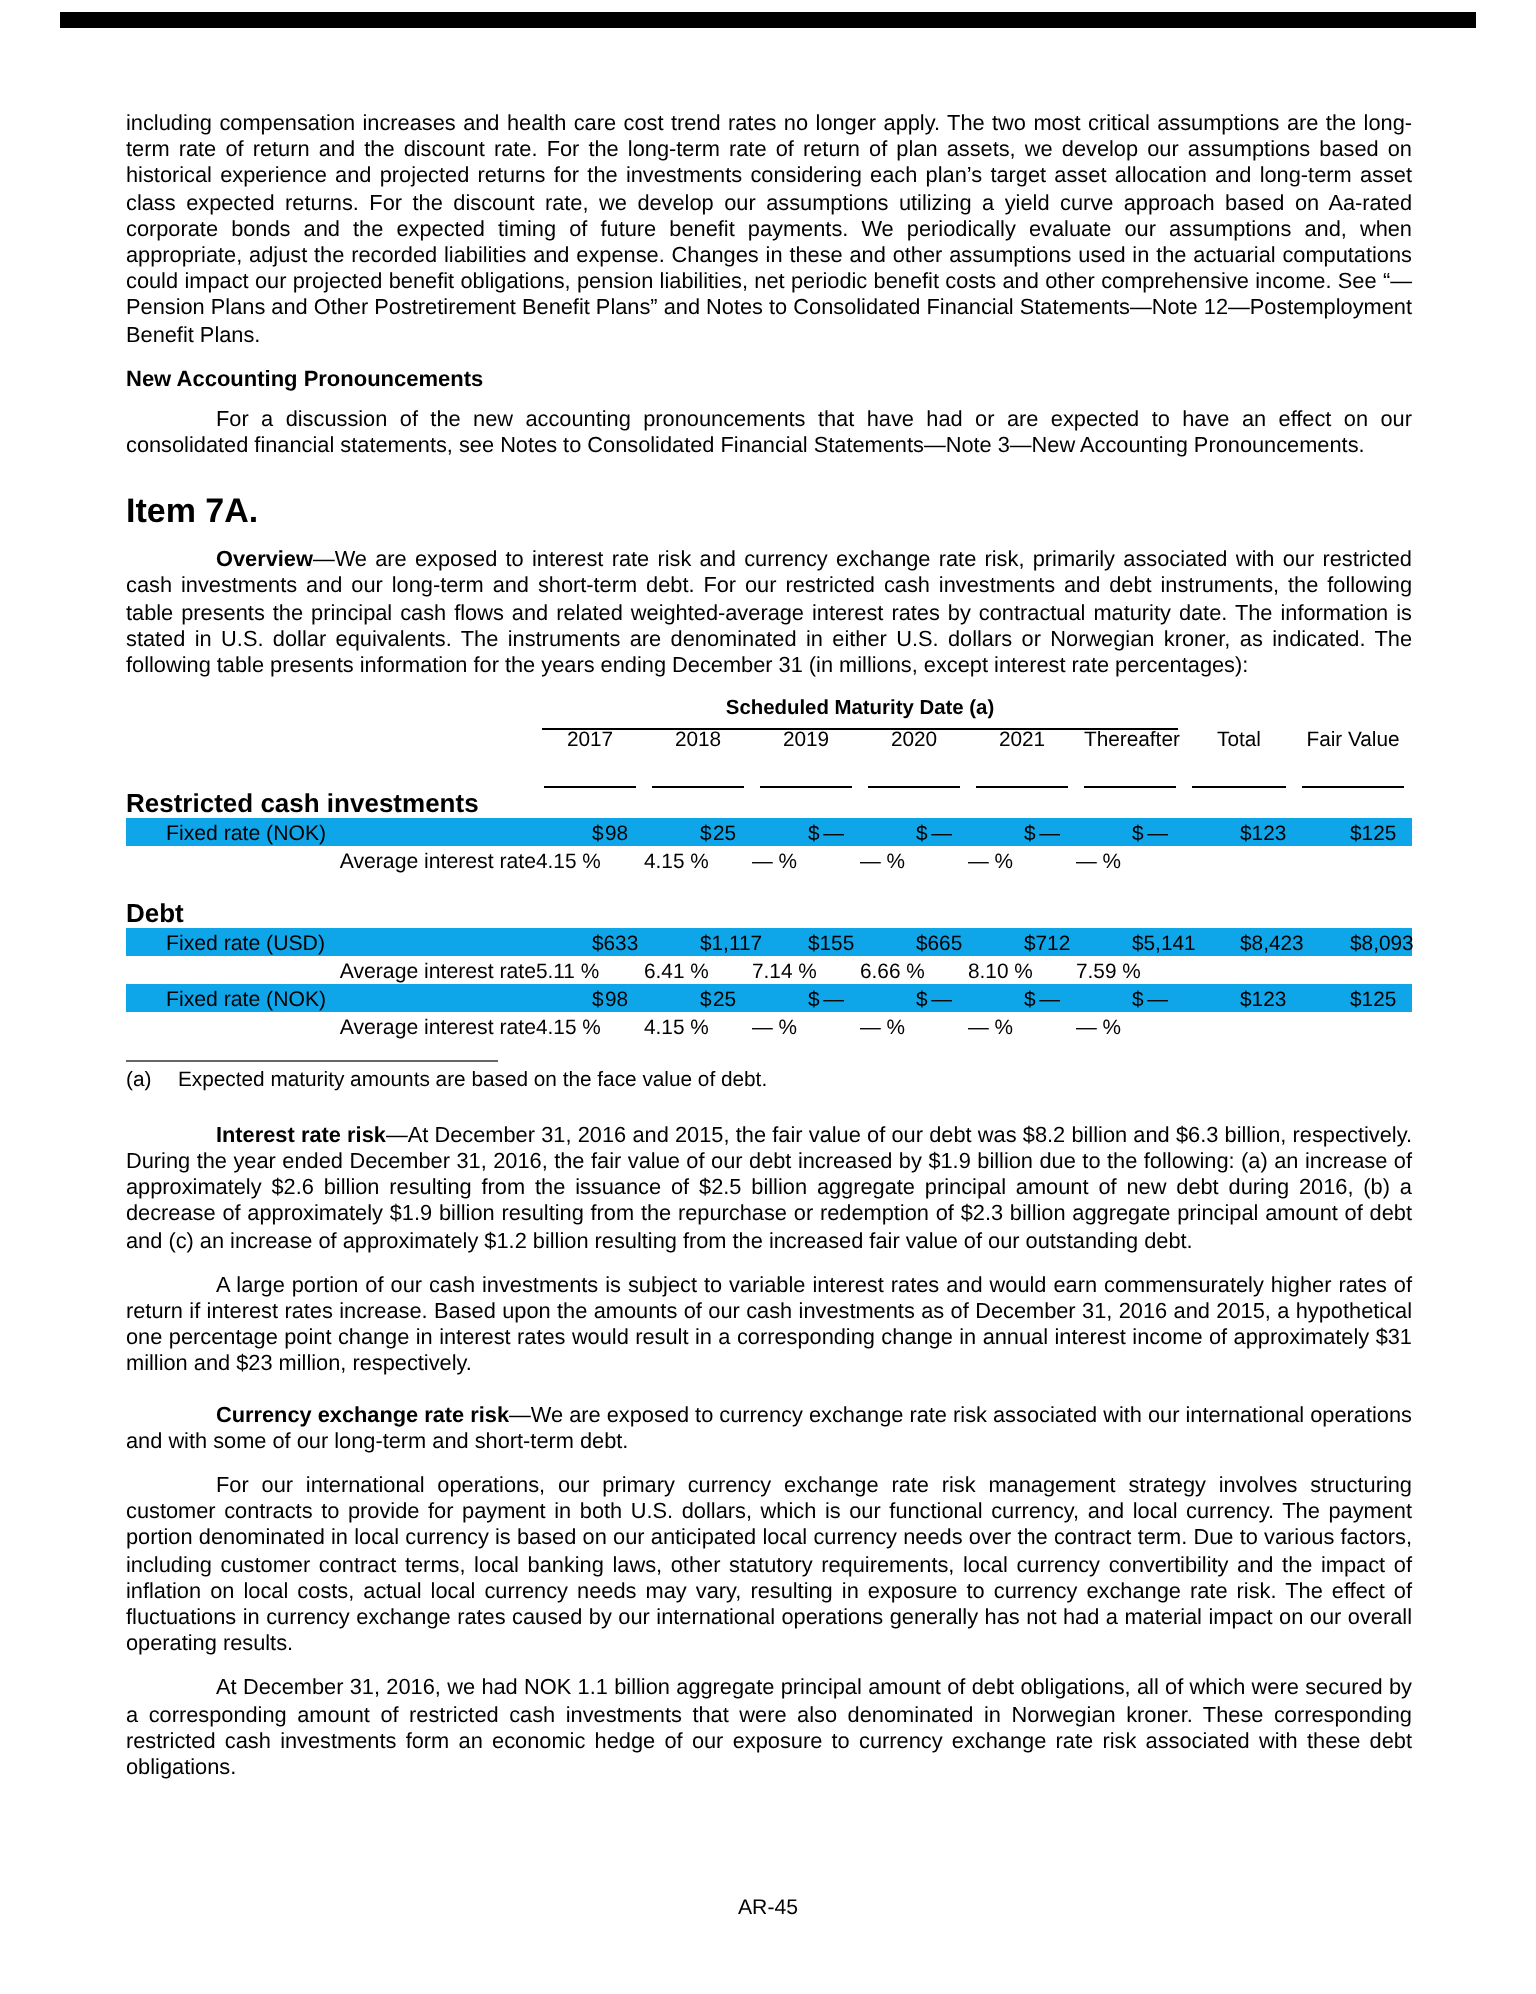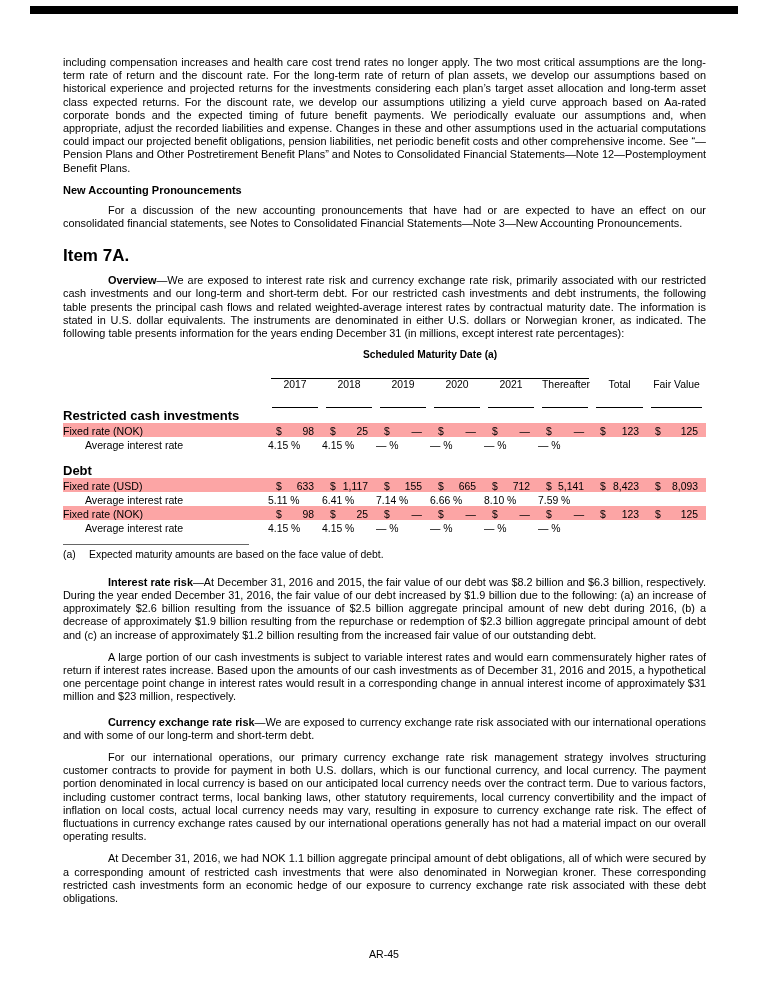--- a/index.html
+++ b/index.html
@@ -10,26 +10,26 @@
   .para{font-size:10.9px;line-height:13.2px;text-align:justify;margin:0 0 9px 0;}
   .indent{text-indent:45px;}
   .lead{font-weight:bold;}
   .h-sub{font-size:11px;font-weight:bold;margin:9px 0 7px 0;line-height:13px;}
   .item-heading{display:flex;font-size:17px;font-weight:bold;margin:19px 0 11px 0;line-height:14px;justify-content:space-between;}
   .item-number{width:70px;flex:none;}
   
   table.mat{border-collapse:collapse;table-layout:fixed;width:100%;font-size:10.4px;margin:1px 0 0 0;}
   table.mat td{padding:0;vertical-align:bottom;height:14px;}
   .grp{font-weight:bold;text-align:center;border-bottom:1px solid #000;margin:0 3px;
-       padding-bottom:18px;font-size:10.2px;white-space:nowrap;}
+       padding-bottom:4px;font-size:10.2px;white-space:nowrap;}
   .colhead{font-weight:normal;text-align:center;border-bottom:1px solid #000;margin:0 4px;
        padding-bottom:17px;white-space:nowrap;}
-  tr.shaded td{background:#fca5a5;}
+  tr.shaded td{background:#0ea5e9;padding-left:20px;}
   td.lbl{font-size:10.6px;white-space:nowrap;}
-  td.lbl.ind{padding-left:22px;}
+  td.lbl.ind{padding-left:22px;text-align:right;}
   tr.section td{font-weight:bold;font-size:13px;}
   tr.sp td{height:12px;}
   .money{display:flex;justify-content:space-between;padding:0 8px;}
   .pct{text-align:left;padding-right:8px;white-space:nowrap;}
   .pct span{margin-right:-15px;}
   
   .fn-rule{border-top:1px solid #666;width:186px;height:0;margin:10px 0 4px 0;}
   .footnote{display:flex;font-size:10.4px;line-height:12.5px;margin:0 0 6px 0;}
   .fn-marker{width:26px;flex:none;}
   .mt14{margin-top:14px;}

